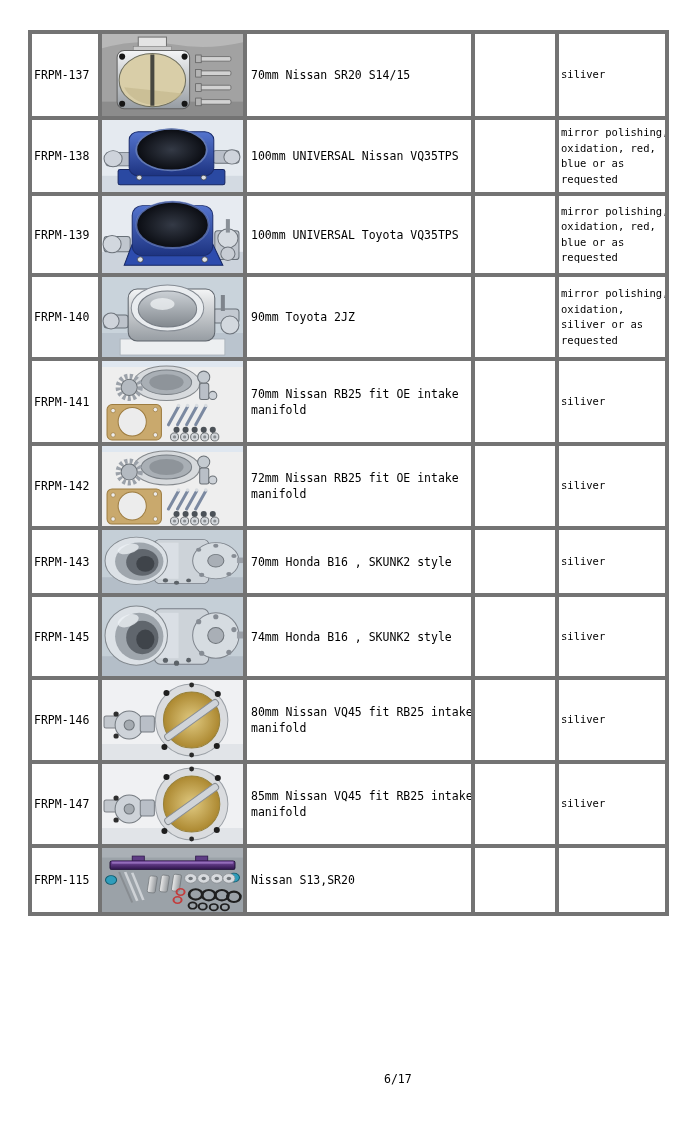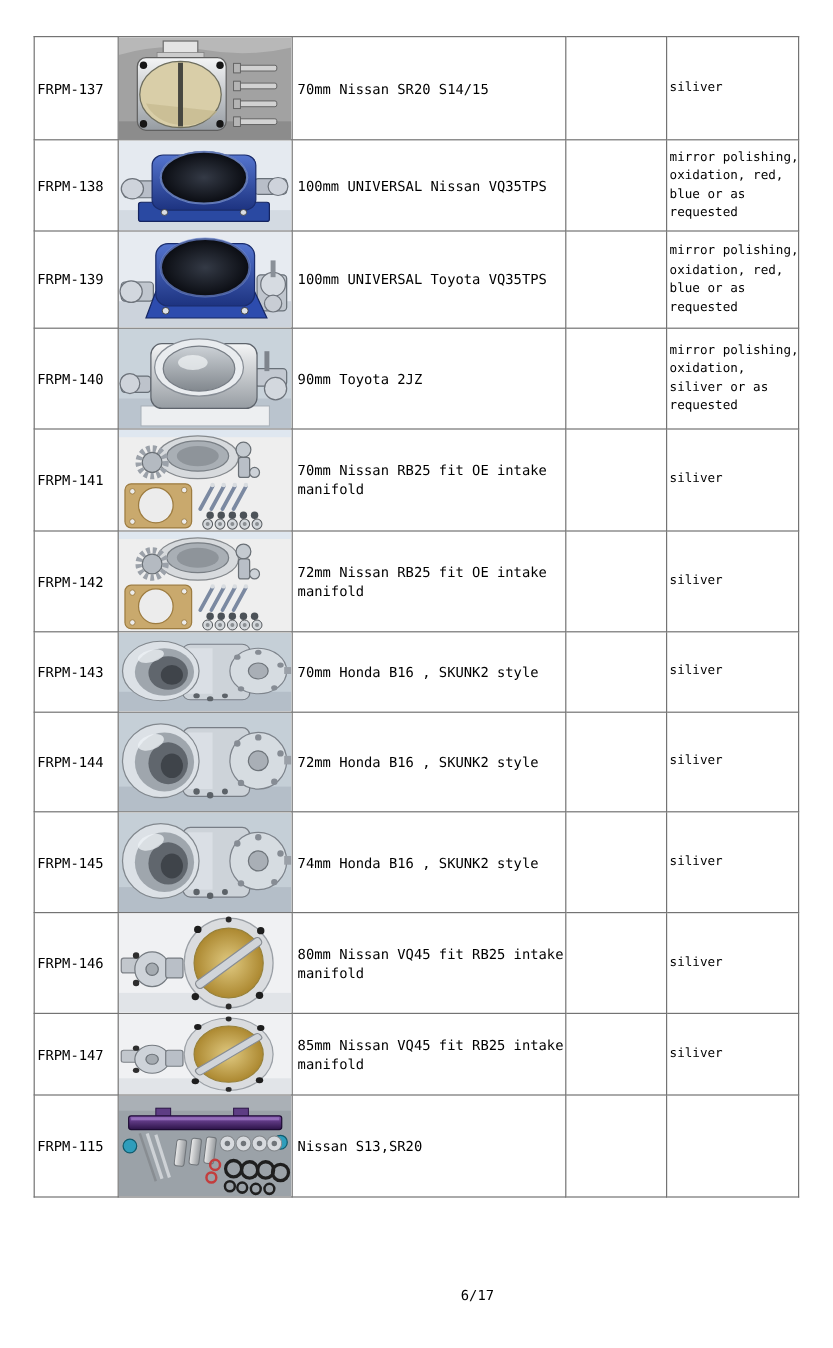--- a/index.html
+++ b/index.html
@@ -14,21 +14,21 @@
   table.catalog {
     position:absolute; left:28px; top:30px; width:637px;
     border-collapse:collapse; table-layout:fixed;
   }
   col.w-part   { width:70px; }
   col.w-photo  { width:145px; }
   col.w-desc   { width:228px; }
   col.w-notes  { width:84px; }
   col.w-finish { width:110px; }
 
-  td { border:1px solid #737373; vertical-align:middle; overflow:hidden; }
+  td { border:4px solid #737373; vertical-align:middle; overflow:hidden; }
 
   tr:nth-child(1)  { height:86px; }
   tr:nth-child(2)  { height:76px; }
   tr:nth-child(3)  { height:81px; }
   tr:nth-child(4)  { height:84px; }
   tr:nth-child(5)  { height:85px;padding-left:12px; }
   tr:nth-child(6)  { height:84px; }
   tr:nth-child(7)  { height:67px; }
   tr:nth-child(8)  { height:83px; }
   tr:nth-child(9)  { height:84px; }
@@ -397,31 +397,20 @@
         <td class="c-photo">
             <svg class="photo" viewBox="0 0 140 80" preserveAspectRatio="none">
               <use href="#sym-p143"></use>
             </svg>
           </td>
         <td class="c-desc">70mm Honda B16 , SKUNK2 style</td>
         <td class="c-notes"></td>
         <td class="c-finish">siliver</td>
       </tr>
       <tr>
-        <td class="c-part">FRPM-144</td>
-        <td class="c-photo">
-            <svg class="photo" viewBox="0 0 140 80" preserveAspectRatio="none">
-              <use href="#sym-p143"></use>
-            </svg>
-          </td>
-        <td class="c-desc">72mm Honda B16 , SKUNK2 style</td>
-        <td class="c-notes"></td>
-        <td class="c-finish">siliver</td>
-      </tr>
-      <tr>
         <td class="c-part">FRPM-145</td>
         <td class="c-photo">
             <svg class="photo" viewBox="0 0 140 80" preserveAspectRatio="none">
               <use href="#sym-p143"></use>
             </svg>
           </td>
         <td class="c-desc">74mm Honda B16 , SKUNK2 style</td>
         <td class="c-notes"></td>
         <td class="c-finish">siliver</td>
       </tr>

